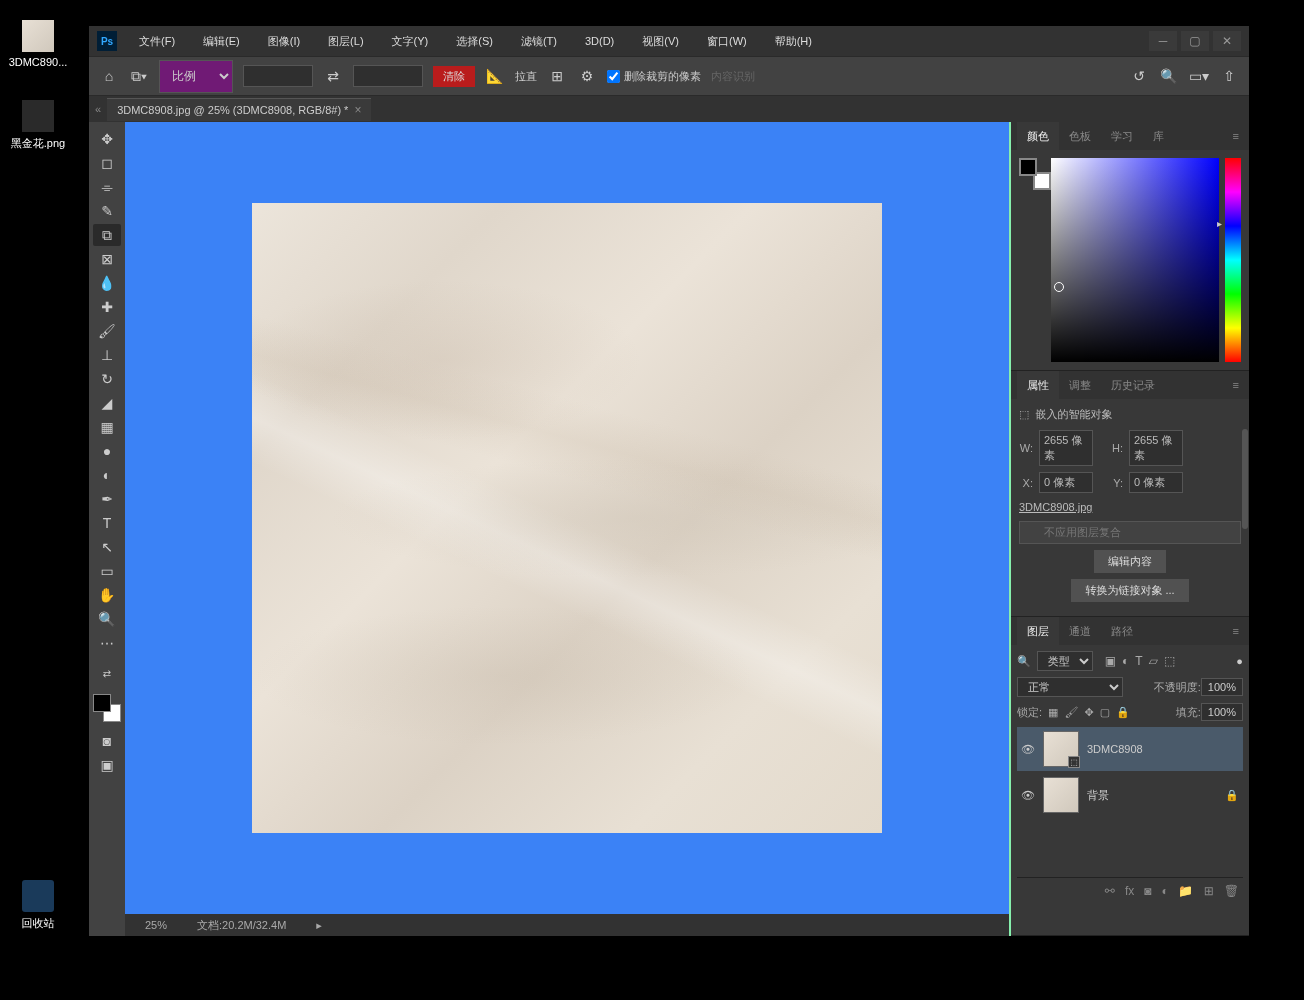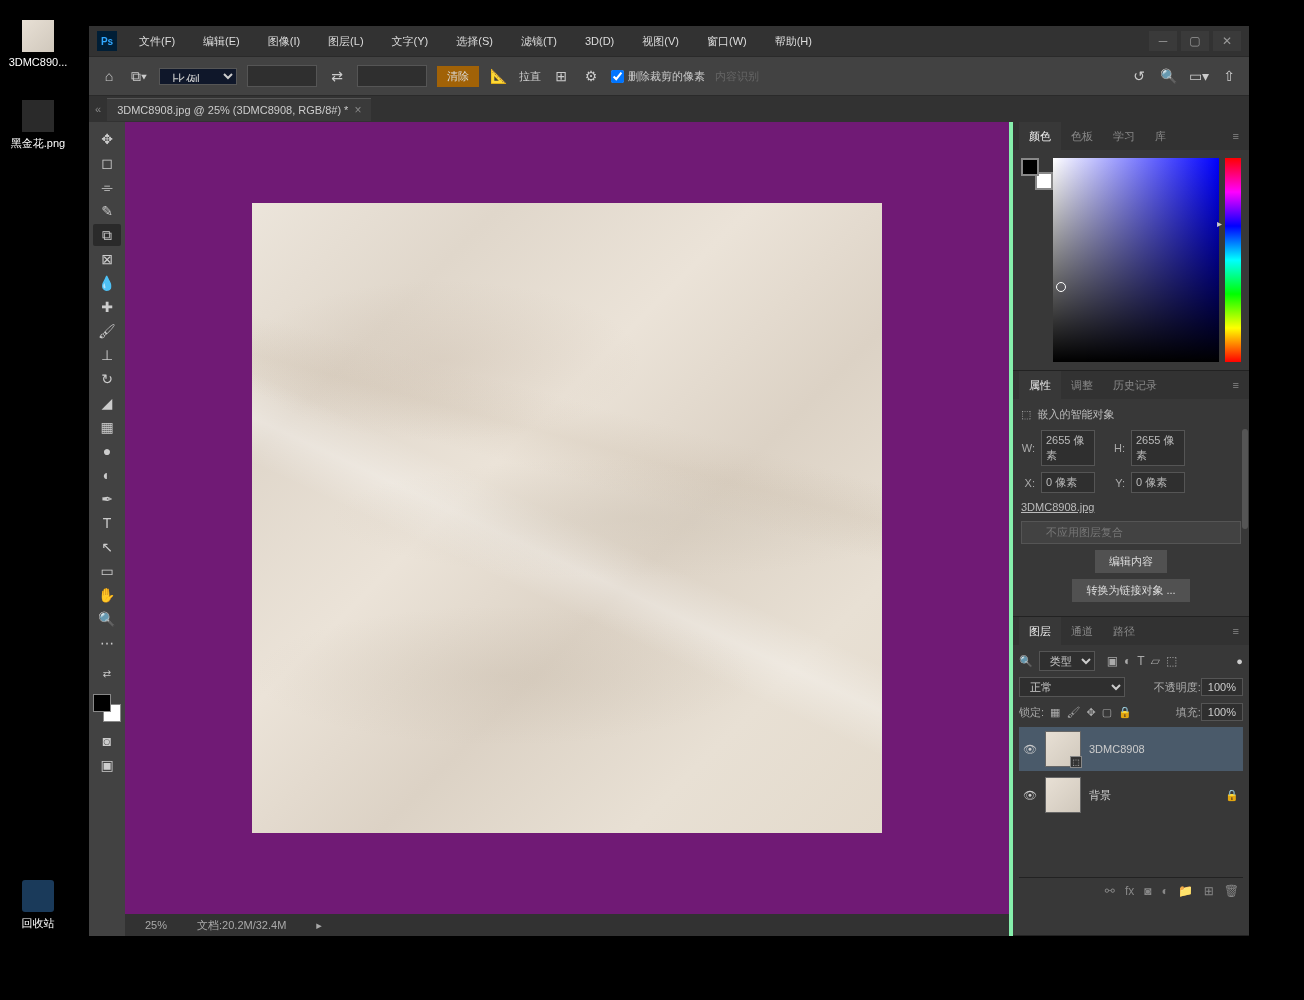--- a/index.html
+++ b/index.html
@@ -19,56 +19,56 @@
 .titlebar { height: 30px; background: #323232; display: flex; align-items: center; padding: 0 8px; }
 .ps-logo { width: 20px; height: 20px; background: #001e36; color: #31a8ff; display: flex; align-items: center; justify-content: center; font-weight: bold; font-size: 10px; margin-right: 12px; }
 .menu { display: flex; gap: 8px; }
 .menu-item { padding: 0 10px; color: #ddd; cursor: pointer; line-height: 30px; }
 .window-controls { margin-left: auto; display: flex; gap: 4px; }
 .win-btn { width: 28px; height: 20px; background: #3a3a3a; display: flex; align-items: center; justify-content: center; color: #999; font-size: 12px; }
 
 
 .optbar { height: 40px; background: #424242; border-top: 1px solid #2a2a2a; border-bottom: 1px solid #2a2a2a; display: flex; align-items: center; padding: 0 10px; gap: 10px; }
 .opt-icon { width: 20px; height: 20px; display: flex; align-items: center; justify-content: center; color: #ccc; font-size: 14px; }
-.opt-select { background: #0f172a; border: 1px solid #555; color: #ccc; padding: 2px 20px 2px 8px; height: 17px; font-size: 14px; }
+.opt-select { background: #701a75; border: 1px solid #555; color: #ccc; padding: 2px 20px 2px 8px; height: 33px; font-size: 12px; }
 .opt-input { background: #2f2f2f; border: 1px solid #555; color: #ccc; width: 70px; height: 22px; padding: 0 4px; font-size: 11px; }
-.opt-btn { background: #a16207; border: none; color: #ddd; padding: 3px 10px; font-size: 11px; }
+.opt-btn { background: #b91c1c; border: none; color: #ddd; padding: 3px 10px; font-size: 11px; }
 .opt-check { display: flex; align-items: center; gap: 4px; color: #ccc; }
 .opt-disabled { color: #666; }
 .opt-right { margin-left: auto; display: flex; gap: 10px; align-items: center; }
 
 
 .doctabs { height: 26px; background: #323232; display: flex; align-items: center; padding-left: 6px; }
 .doc-tab { background: #3a3a3a; padding: 4px 10px; color: #ccc; display: flex; align-items: center; gap: 6px; font-size: 11px; border-top: 1px solid #555; }
 .doc-close { color: #888; font-size: 12px; cursor: pointer; }
 
 
 .workspace { flex: 1; display: flex; min-height: 0; }
 .toolbar { width: 36px; background: #424242; display: flex; flex-direction: column; align-items: center; padding-top: 6px; gap: 2px; }
 .tool { width: 28px; height: 22px; display: flex; align-items: center; justify-content: center; color: #ccc; font-size: 14px; border-radius: 2px; }
 .tool.active { background: #2a2a2a; }
 .tool-sep { height: 4px; }
 .tool-swatch { margin-top: 8px; width: 28px; height: 28px; position: relative; }
 .tool-swatch .fg { position: absolute; width: 18px; height: 18px; background: #000; border: 1px solid #888; top: 0; left: 0; }
 .tool-swatch .bg { position: absolute; width: 18px; height: 18px; background: #fff; border: 1px solid #888; bottom: 0; right: 0; }
 
-.canvas-area { flex: 1; background: #701a75; display: flex; flex-direction: column; }
+.canvas-area { flex: 1; background: #3b82f6; display: flex; flex-direction: column; }
 .canvas-viewport { flex: 1; display: flex; align-items: center; justify-content: center; position: relative; }
 .canvas { width: 630px; height: 630px; background: linear-gradient(135deg, #ece5db 0%, #e0d7cb 20%, #ebe3d8 40%, #dcd2c5 60%, #e8e0d4 80%, #e3dacc 100%); position: relative; overflow: hidden; }
 .canvas::before { content: ""; position: absolute; inset: 0; background:
   radial-gradient(ellipse 200px 80px at 30% 25%, rgba(180,160,140,0.2), transparent),
   radial-gradient(ellipse 300px 60px at 60% 50%, rgba(200,190,175,0.3), transparent),
   radial-gradient(ellipse 250px 70px at 40% 75%, rgba(170,155,135,0.15), transparent),
   linear-gradient(25deg, transparent 40%, rgba(255,255,255,0.3) 45%, transparent 50%),
   linear-gradient(15deg, transparent 55%, rgba(200,185,165,0.2) 60%, transparent 65%);
 }
 .status-bar { height: 22px; background: #323232; display: flex; align-items: center; gap: 30px; padding: 0 20px; color: #aaa; font-size: 11px; }
 
 
-.panels { width: 240px; background: #383838; display: flex; flex-direction: column; border-left: 4px solid #86efac; }
+.panels { width: 240px; background: #383838; display: flex; flex-direction: column; border-left: 2px solid #86efac; }
 .panel { border-bottom: 1px solid #222; }
 .panel-tabs { height: 28px; background: #323232; display: flex; align-items: center; padding: 0 6px; gap: 0; }
 .ptab { padding: 0 10px; color: #888; line-height: 28px; font-size: 11px; }
 .ptab.active { color: #eee; background: #383838; }
 .panel-menu { margin-left: auto; color: #888; padding: 0 4px; }
 
 .color-panel-body { padding: 8px; display: flex; gap: 6px; height: 220px; }
 .color-swatches { display: flex; flex-direction: column; }
 .color-fgbg { width: 26px; height: 26px; position: relative; }
 .color-fgbg .cf { position: absolute; width: 18px; height: 18px; background: #000; border: 2px solid #888; top: 0; left: 0; }

